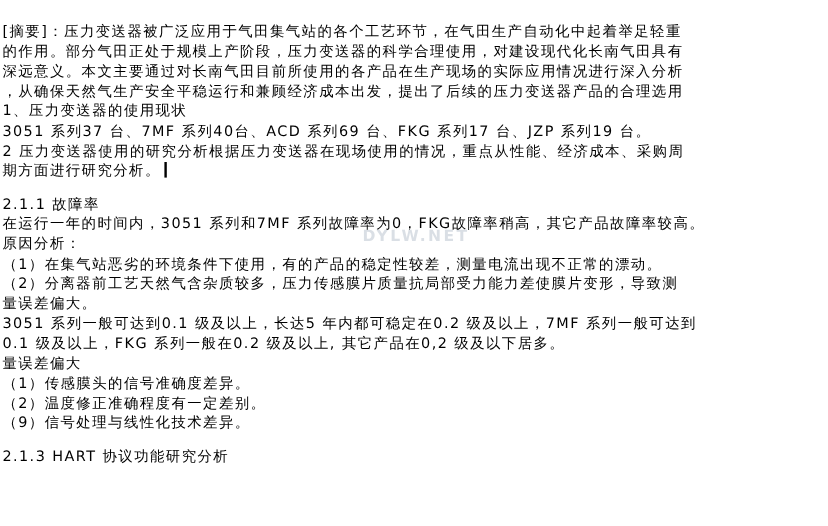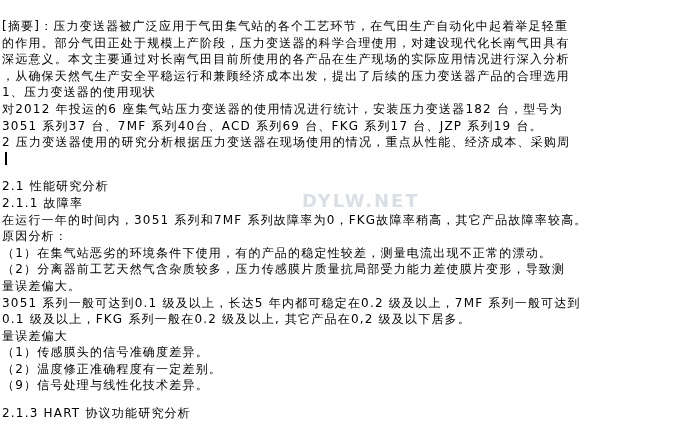--- a/index.html
+++ b/index.html
@@ -16,21 +16,21 @@
   }
   .screen {
     position: absolute;
     inset: 0;
     background: #ffffff;
   }
   .watermark {
     position: absolute;
     left: 302px;
     top: 190px;
-    font-size: 18px;
+    font-size: 13px;
     font-weight: bold;
     letter-spacing: 2px;
     color: rgba(173, 184, 197, 0.45);
     white-space: nowrap;
     pointer-events: none;
     z-index: 1;
   }
   .editor {
     position: absolute;
     left: 2px;
@@ -63,26 +63,24 @@
 <body style="background: rgb(255, 255, 255);">
 
 <div class="screen">
   <div class="watermark" style="color: rgba(173, 184, 197, 0.45);">DYLW.NET</div>
   <div class="editor" id="editor-area" style="color: rgb(0, 0, 0);">
       <div class="line"><span>[摘要]：压力变送器被广泛应用于气田集气站的各个工艺环节，在气田生产自动化中起着举足轻重</span></div>
       <div class="line"><span>的作用。部分气田正处于规模上产阶段，压力变送器的科学合理使用，对建设现代化长南气田具有</span></div>
       <div class="line"><span>深远意义。本文主要通过对长南气田目前所使用的各产品在生产现场的实际应用情况进行深入分析</span></div>
       <div class="line"><span>，从确保天然气生产安全平稳运行和兼顾经济成本出发，提出了后续的压力变送器产品的合理选用</span></div>
       <div class="line"><span>1、压力变送器的使用现状</span></div>
-      <div class="line"><span>对2012 年投运的6 座集气站压力变送器的使用情况进行统计，安装压力变送器182 台，型号为</span></div>
       <div class="line"><span>3051 系列37 台、7MF 系列40台、ACD 系列69 台、FKG 系列17 台、JZP 系列19 台。</span></div>
       <div class="line"><span>2 压力变送器使用的研究分析根据压力变送器在现场使用的情况，重点从性能、经济成本、采购周</span></div>
-      <div class="line"><span class="caret"></span></div>
+      <div class="line"><span>期方面进行研究分析。</span><span class="caret"></span></div>
       <div class="line blank"><span></span></div>
-      <div class="line"><span>2.1 性能研究分析</span></div>
       <div class="line"><span>2.1.1 故障率</span></div>
       <div class="line"><span>在运行一年的时间内，3051 系列和7MF 系列故障率为0，FKG故障率稍高，其它产品故障率较高。</span></div>
       <div class="line"><span>原因分析：</span></div>
       <div class="line"><span>（1）在集气站恶劣的环境条件下使用，有的产品的稳定性较差，测量电流出现不正常的漂动。</span></div>
       <div class="line"><span>（2）分离器前工艺天然气含杂质较多，压力传感膜片质量抗局部受力能力差使膜片变形，导致测</span></div>
       <div class="line"><span>量误差偏大。</span></div>
       <div class="line"><span>3051 系列一般可达到0.1 级及以上，长达5 年内都可稳定在0.2 级及以上，7MF 系列一般可达到</span></div>
       <div class="line"><span>0.1 级及以上，FKG 系列一般在0.2 级及以上, 其它产品在0,2 级及以下居多。</span></div>
       <div class="line"><span>量误差偏大</span></div>
       <div class="line"><span>（1）传感膜头的信号准确度差异。</span></div>

